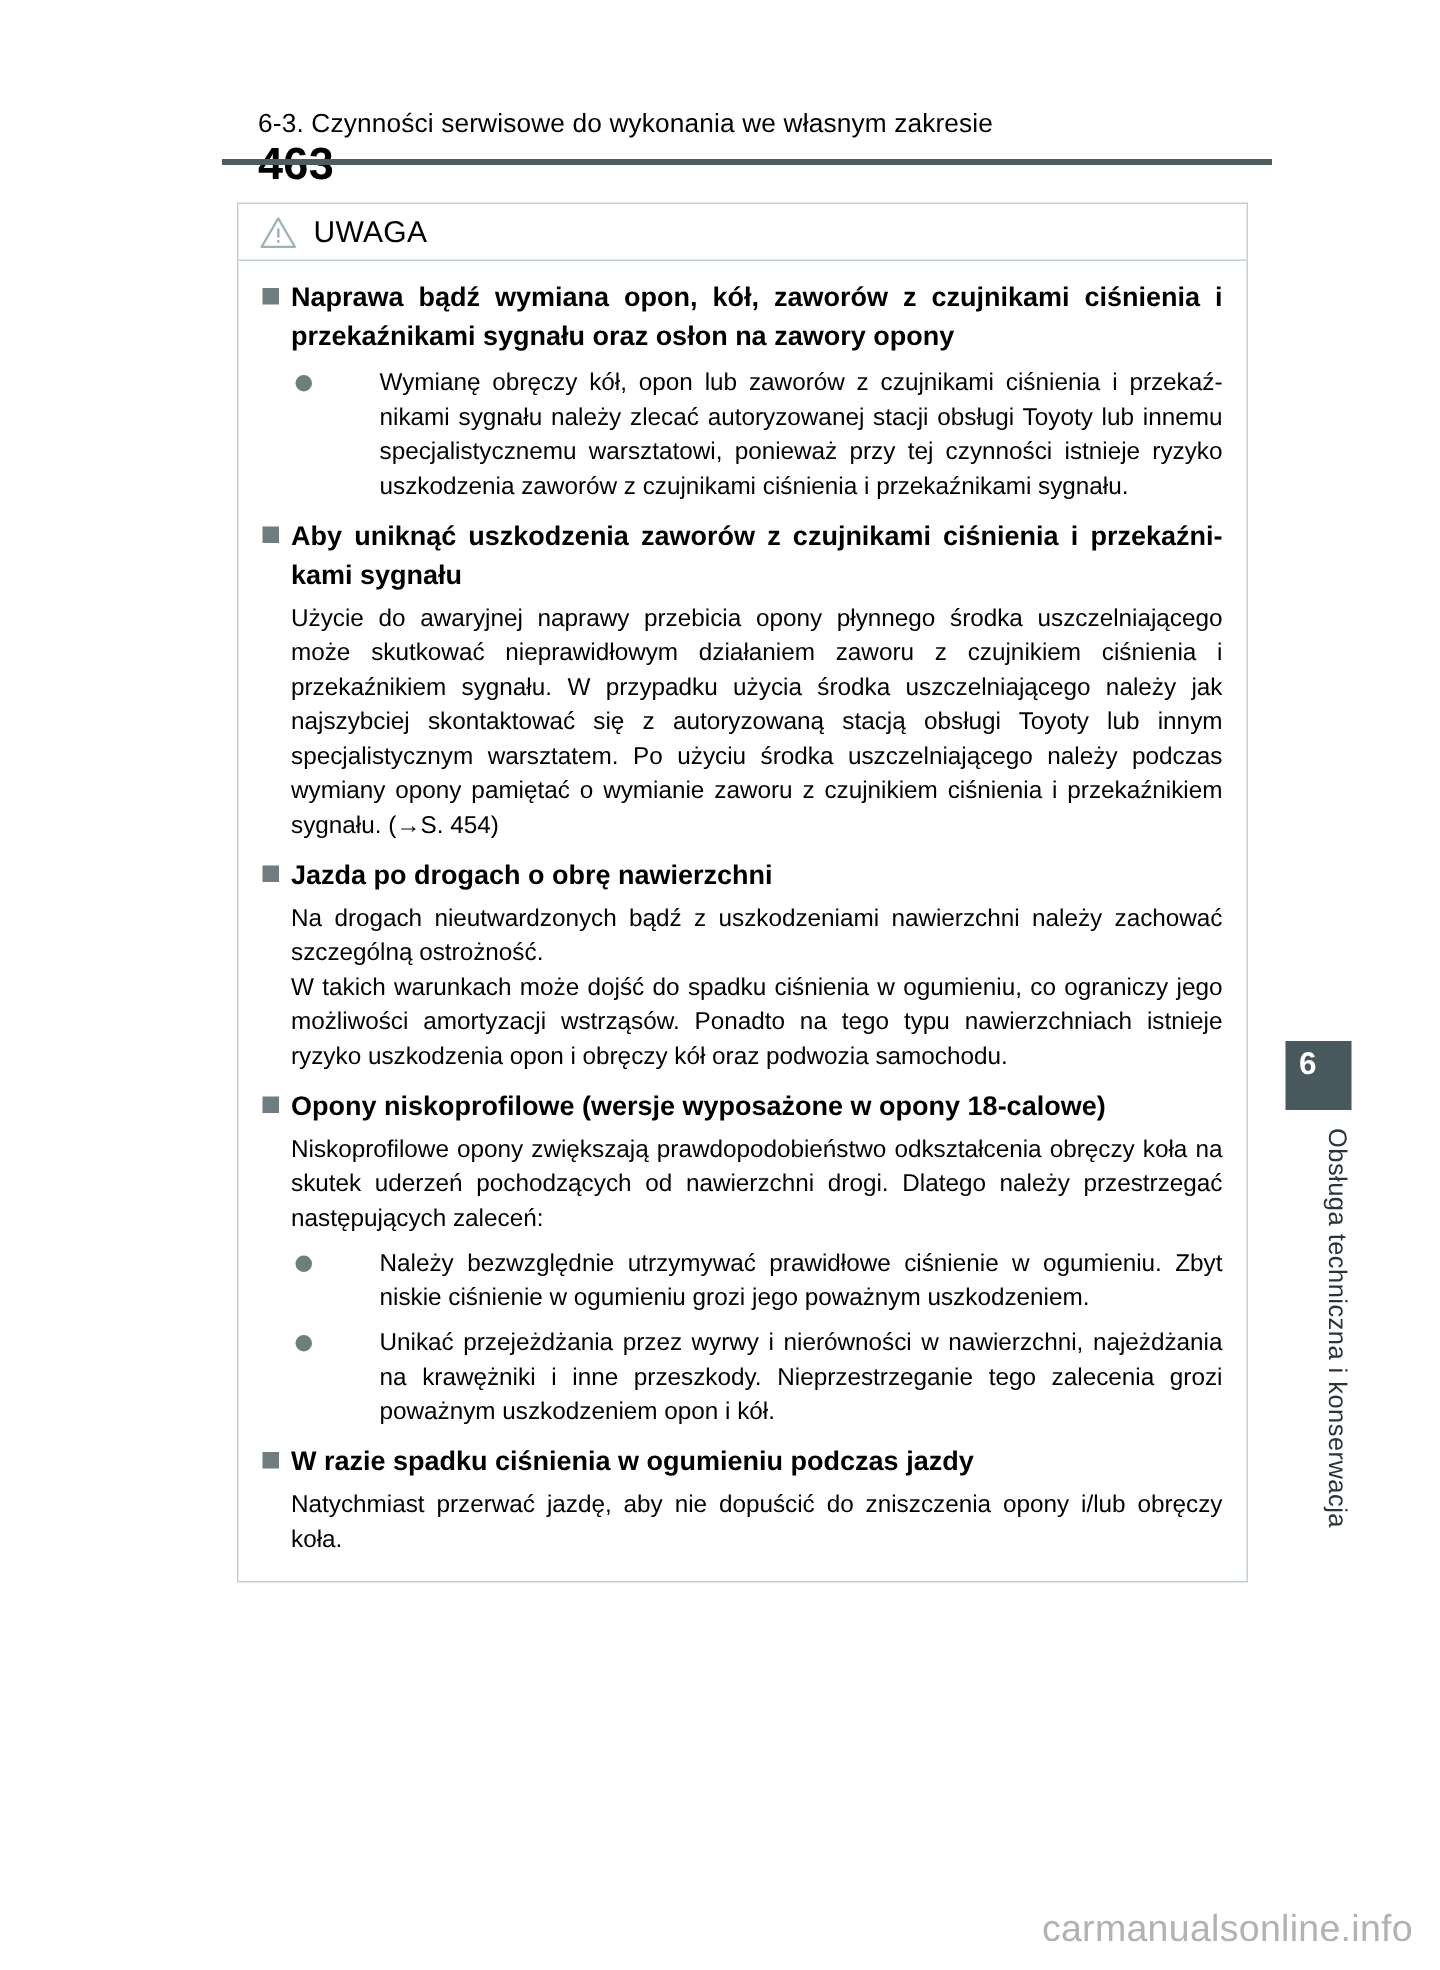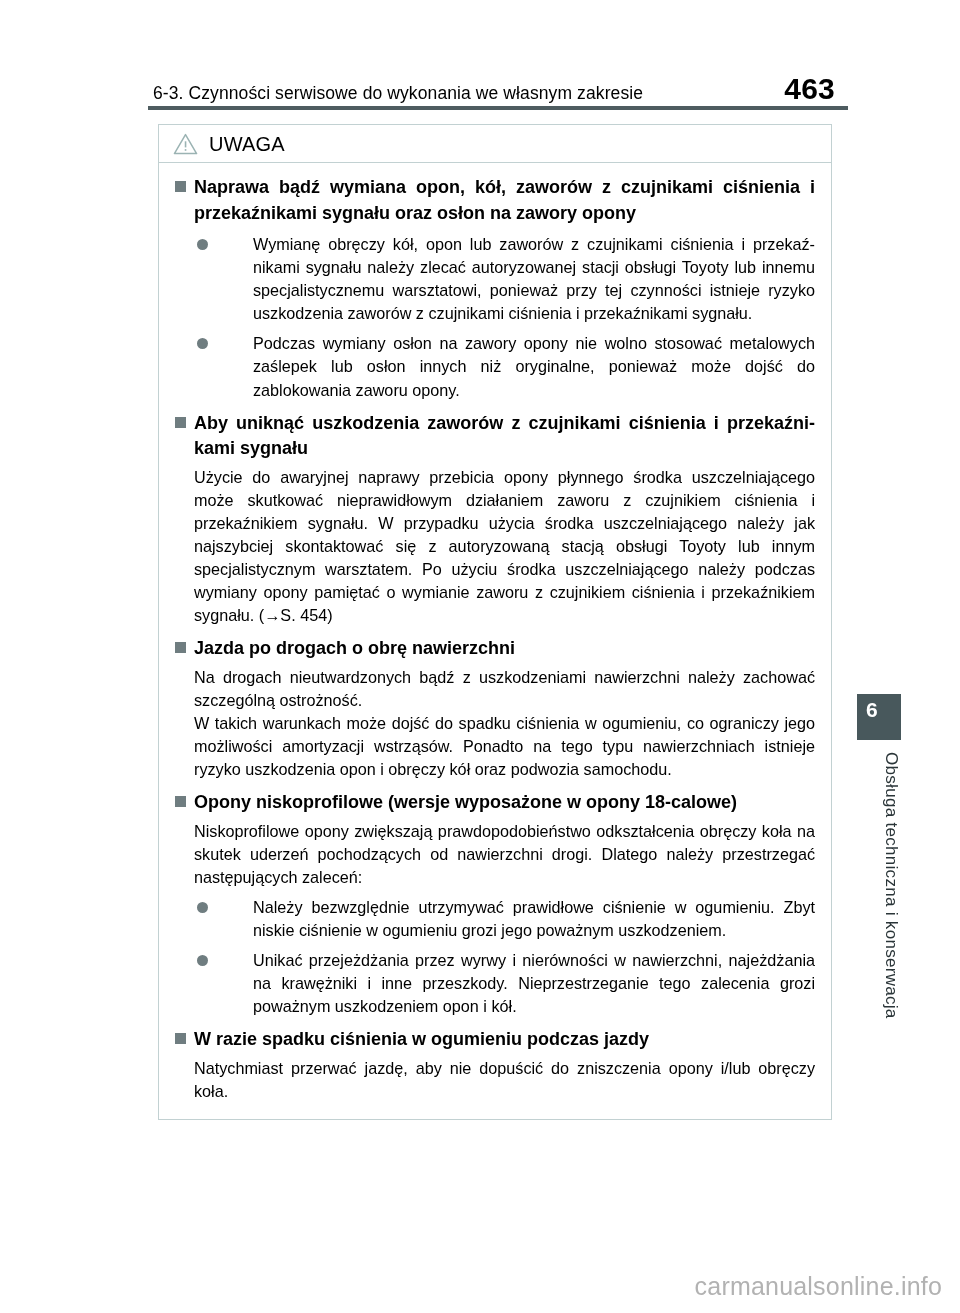--- a/index.html
+++ b/index.html
@@ -12,26 +12,27 @@
     height: 1313px;
     position: relative;
     font-family: "Liberation Sans", sans-serif;
     color: #000;
     overflow: hidden;
   }
 
   
   #page-header {
     position: absolute;
-    left: 153px;
+    left: 172px;
     top: 72px;
     width: 682px;
     display: flex;
     align-items: baseline;
     justify-content: space-between;
+    flex-direction: column;
   }
   #header-title {
     font-size: 17.5px;
     letter-spacing: 0.1px;
     color: #000;
     white-space: nowrap;
   }
   #header-pageno {
     font-size: 30px;
     font-weight: bold;
@@ -44,21 +45,21 @@
     top: 106px;
     width: 700px;
     height: 4px;
     background: #4e5c60;
   }
 
   
   #warning-box {
     position: absolute;
     left: 158px;
-    top: 124px;
+    top: 135px;
     width: 674px;
     border: 1px solid #c2d1d2;
     box-sizing: border-box;
     background: #fff;
   }
   #warning-titlebar {
     height: 38px;
     border-bottom: 1px solid #c2d1d2;
     display: flex;
     align-items: center;
@@ -204,24 +205,20 @@
   </div>
   <div id="warning-body">
       <div class="sq-heading">
         <span class="sq-bullet"></span>
         <span class="sq-heading-text">Naprawa bądź wymiana opon, kół, zaworów z czujnikami ciśnienia i przekaźnikami sygnału oraz osłon na zawory opony</span>
       </div>
       <div class="dot-item">
         <span class="dot-bullet"></span>
         <span class="dot-text">Wymianę obręczy kół, opon lub zaworów z czujnikami ciśnienia i przekaź­nikami sygnału należy zlecać autoryzowanej stacji obsługi Toyoty lub inne­mu specjalistycznemu warsztatowi, ponieważ przy tej czynności istnieje ry­zyko uszkodzenia zaworów z czujnikami ciśnienia i przekaźnikami sygnału.</span>
       </div>
-      <div class="dot-item">
-        <span class="dot-bullet"></span>
-        <span class="dot-text">Podczas wymiany osłon na zawory opony nie wolno stosować metalo­wych zaślepek lub osłon innych niż oryginalne, ponieważ może dojść do zablokowania zaworu opony.</span>
-      </div>
       <div class="sq-heading">
         <span class="sq-bullet"></span>
         <span class="sq-heading-text">Aby uniknąć uszkodzenia zaworów z czujnikami ciśnienia i przekaźni­kami sygnału</span>
       </div>
       <div class="para">Użycie do awaryjnej naprawy przebicia opony płynnego środka uszczelnia­jącego może skutkować nieprawidłowym działaniem zaworu z czujnikiem ciśnienia i przekaźnikiem sygnału. W przypadku użycia środka uszczelnia­jącego należy jak najszybciej skontaktować się z autoryzowaną stacją ob­sługi Toyoty lub innym specjalistycznym warsztatem. Po użyciu środka uszczelniającego należy podczas wymiany opony pamiętać o wymianie za­woru z czujnikiem ciśnienia i przekaźnikiem sygnału. (→S. 454)</div>
       <div class="sq-heading">
         <span class="sq-bullet"></span>
         <span class="sq-heading-text">Jazda po drogach o obrę nawierzchni</span>
       </div>
       <div class="para">Na drogach nieutwardzonych bądź z uszkodzeniami nawierzchni należy zachować szczególną ostrożność.</div>

